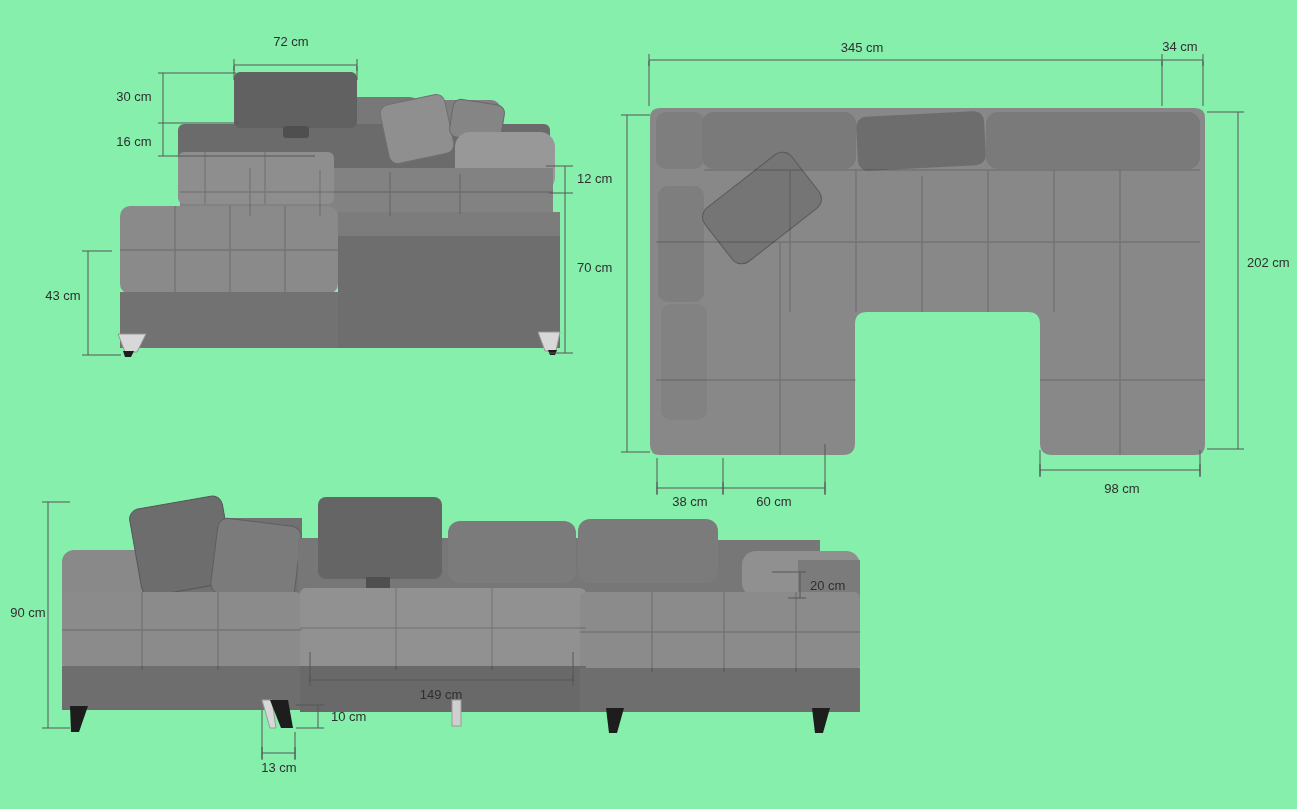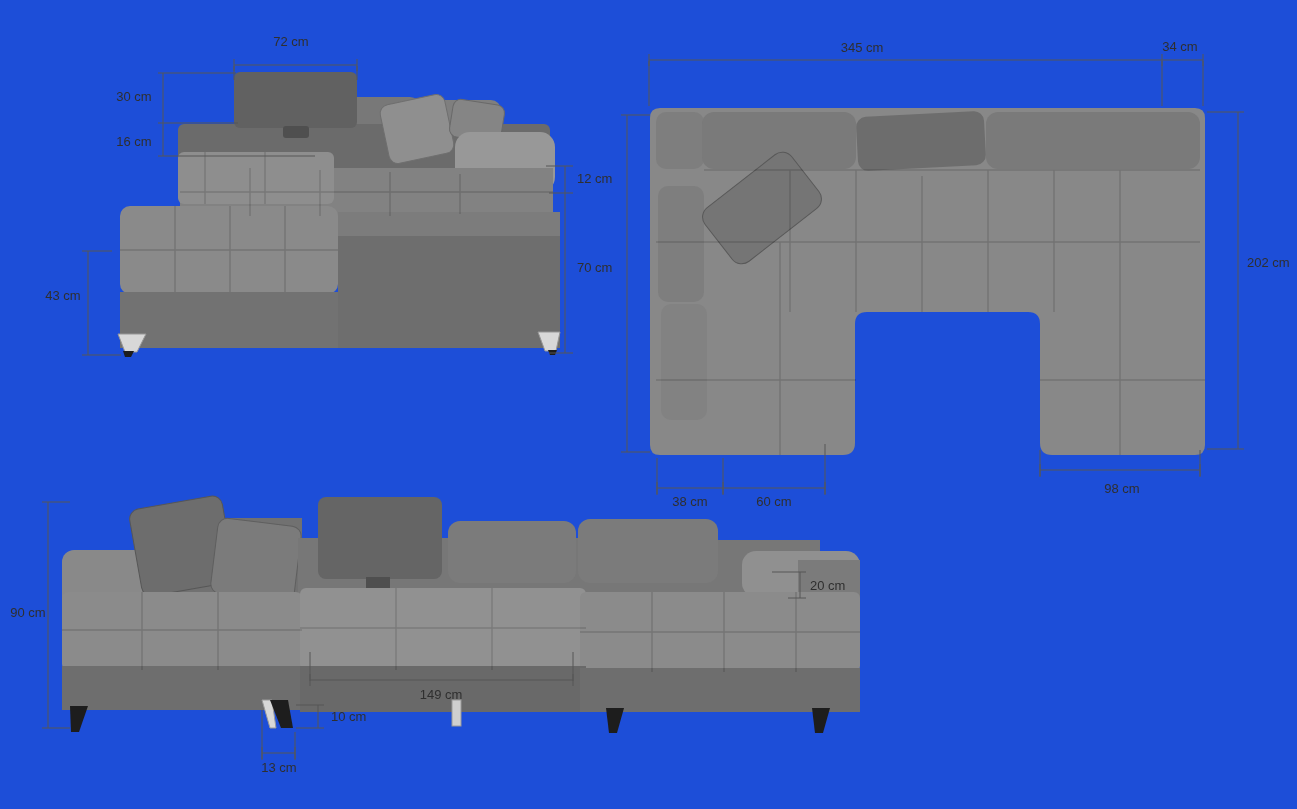--- a/index.html
+++ b/index.html
@@ -1,16 +1,16 @@
 <!DOCTYPE html>
 <html><head>
 <meta charset="utf-8">
 <style>
   html,body{margin:0;padding:0;background:#ffffff;}
-  .canvas{position:relative;width:1297px;height:809px;background:#1d4ed8;overflow:hidden;
+  .canvas{position:relative;width:1297px;height:809px;background:#86efac;overflow:hidden;
           font-family:"Liberation Sans",sans-serif;}
   .dl{stroke:#575757;stroke-width:1;fill:none;}
   .dt{font:13px "Liberation Sans",sans-serif;fill:#2f2f2f;}
   .tuft{stroke:rgba(0,0,0,0.16);stroke-width:1.4;fill:none;}
 </style>
 </head>
 <body>
 
 <div class="canvas">
 <svg width="1297" height="809" viewBox="0 0 1297 809" xmlns="http://www.w3.org/2000/svg">

